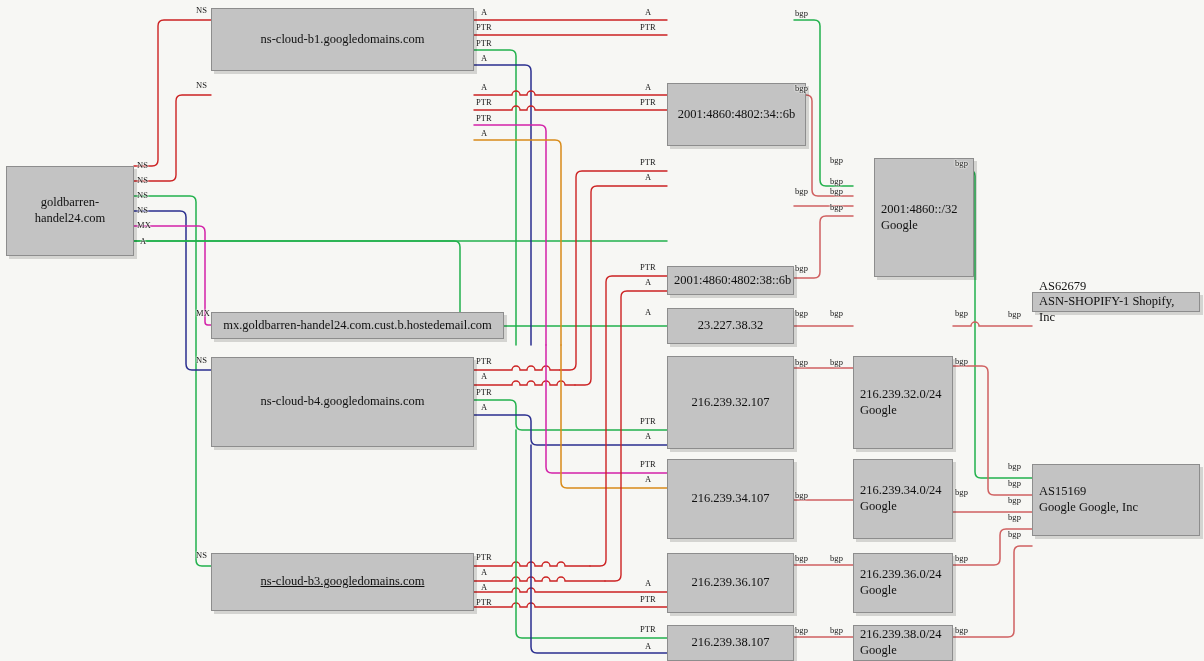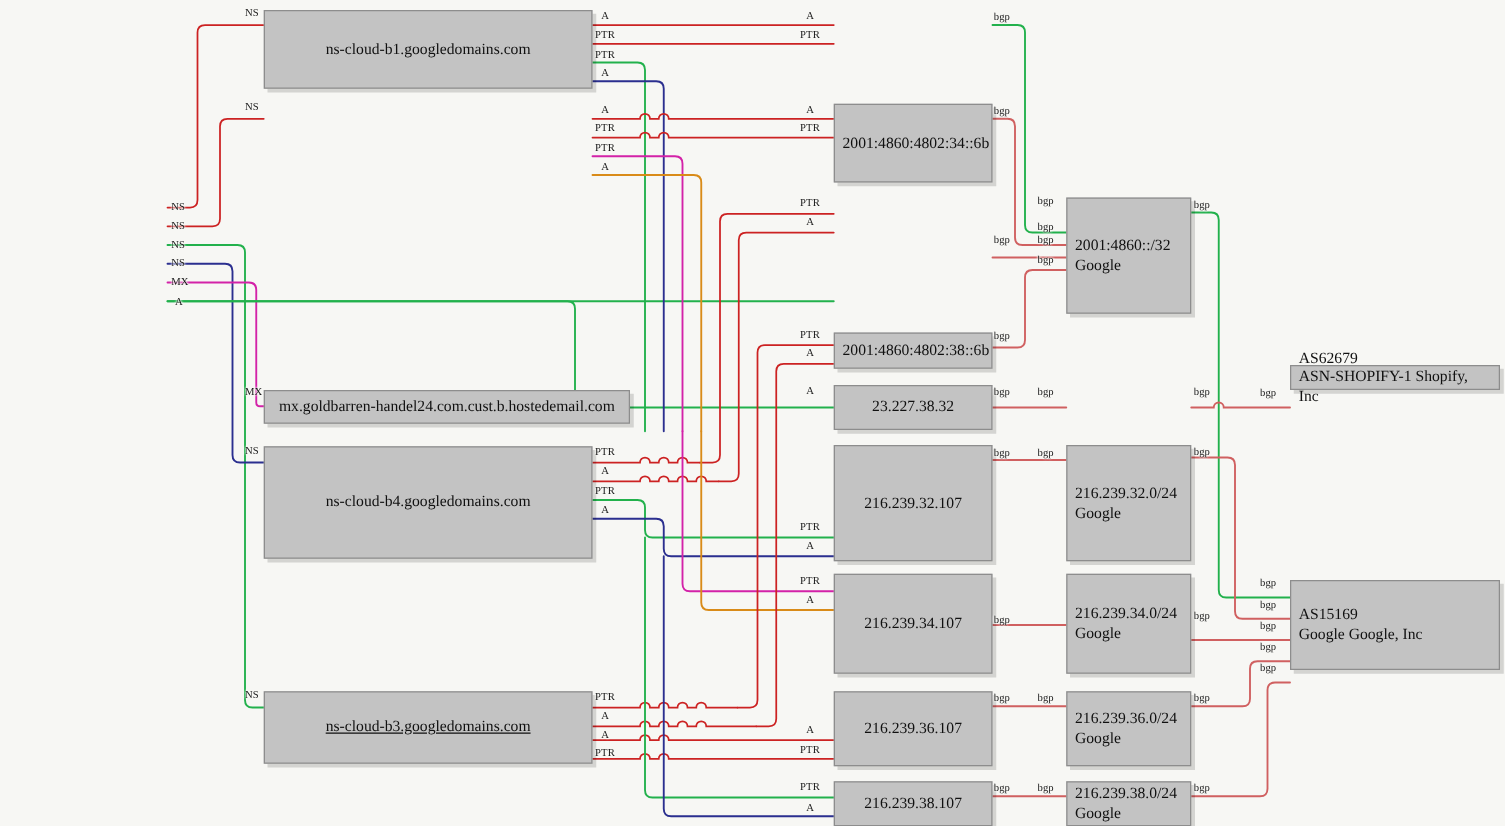--- a/index.html
+++ b/index.html
@@ -65,54 +65,57 @@
       <path d="M794 500 L853 500" fill="none" stroke="#d06060" stroke-width="1.5" stroke-linecap="round"></path>
       <path d="M794 565 L853 565" fill="none" stroke="#d06060" stroke-width="1.5" stroke-linecap="round"></path>
       <path d="M794 637 L853 637" fill="none" stroke="#d06060" stroke-width="1.5" stroke-linecap="round"></path>
       <path d="M953 170 L969 170 Q975 170 975 176 L975 472 Q975 478 981 478 L1032 478" fill="none" stroke="#22b14c" stroke-width="1.5" stroke-linecap="round"></path>
       <path d="M953 326 L971 326 A4 4 0 0 1 979 326 L1032 326" fill="none" stroke="#d06060" stroke-width="1.5" stroke-linecap="round"></path>
       <path d="M953 366 L982 366 Q988 366 988 372 L988 489 Q988 495 994 495 L1032 495" fill="none" stroke="#d06060" stroke-width="1.5" stroke-linecap="round"></path>
       <path d="M953 512 L1032 512" fill="none" stroke="#d06060" stroke-width="1.5" stroke-linecap="round"></path>
       <path d="M953 565 L994 565 Q1000 565 1000 559 L1000 535 Q1000 529 1006 529 L1032 529" fill="none" stroke="#d06060" stroke-width="1.5" stroke-linecap="round"></path>
       <path d="M953 637 L1008 637 Q1014 637 1014 631 L1014 552 Q1014 546 1020 546 L1032 546" fill="none" stroke="#d06060" stroke-width="1.5" stroke-linecap="round"></path>
     </svg>
+<div class="node" style="left: 6px; top: 166px; width: 128px; height: 90px;">
+      <span class="txt">goldbarren-handel24.com</span>
+    </div>
     <div class="node" style="left: 211px; top: 8px; width: 263px; height: 63px;">
       <span class="txt">ns-cloud-b1.googledomains.com</span>
     </div>
     <div class="node" style="left: 211px; top: 312px; width: 293px; height: 27px;">
       <span class="txt">mx.goldbarren-handel24.com.cust.b.hostedemail.com</span>
     </div>
     <div class="node" style="left: 211px; top: 357px; width: 263px; height: 90px;">
       <span class="txt">ns-cloud-b4.googledomains.com</span>
     </div>
     <div class="node" style="left: 211px; top: 553px; width: 263px; height: 58px; text-decoration: underline;">
       <span class="txt">ns-cloud-b3.googledomains.com</span>
     </div>
-    <div class="node" style="left: 667px; top: 83px; width: 127px; height: 63px;">
+    <div class="node" style="left: 667px; top: 83px; width: 139px; height: 63px;">
       <span class="txt">2001:4860:4802:34::6b</span>
     </div>
     <div class="node" style="left: 667px; top: 266px; width: 127px; height: 29px;">
       <span class="txt">2001:4860:4802:38::6b</span>
     </div>
     <div class="node" style="left: 667px; top: 308px; width: 127px; height: 36px;">
       <span class="txt">23.227.38.32</span>
     </div>
     <div class="node" style="left: 667px; top: 356px; width: 127px; height: 93px;">
       <span class="txt">216.239.32.107</span>
     </div>
     <div class="node" style="left: 667px; top: 459px; width: 127px; height: 80px;">
       <span class="txt">216.239.34.107</span>
     </div>
     <div class="node" style="left: 667px; top: 553px; width: 127px; height: 60px;">
       <span class="txt">216.239.36.107</span>
     </div>
     <div class="node" style="left: 667px; top: 625px; width: 127px; height: 36px;">
       <span class="txt">216.239.38.107</span>
     </div>
-    <div class="node left" style="left: 853px; top: 158px; width: 100px; height: 93px;">
+    <div class="node left" style="left: 874px; top: 158px; width: 100px; height: 119px;">
       <span class="txt">2001:4860::/32
 Google</span>
     </div>
     <div class="node left" style="left: 853px; top: 356px; width: 100px; height: 93px;">
       <span class="txt">216.239.32.0/24
 Google</span>
     </div>
     <div class="node left" style="left: 853px; top: 459px; width: 100px; height: 80px;">
       <span class="txt">216.239.34.0/24
 Google</span>

